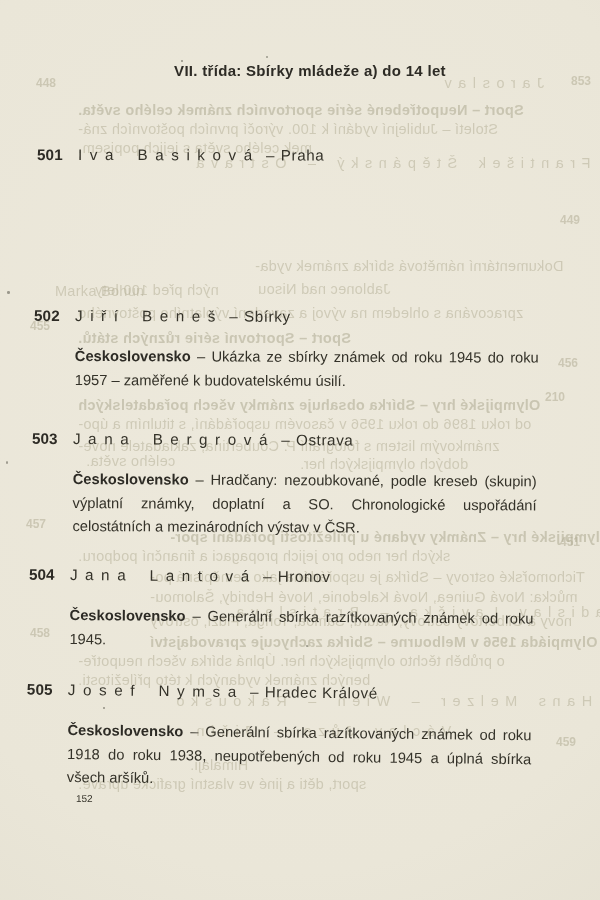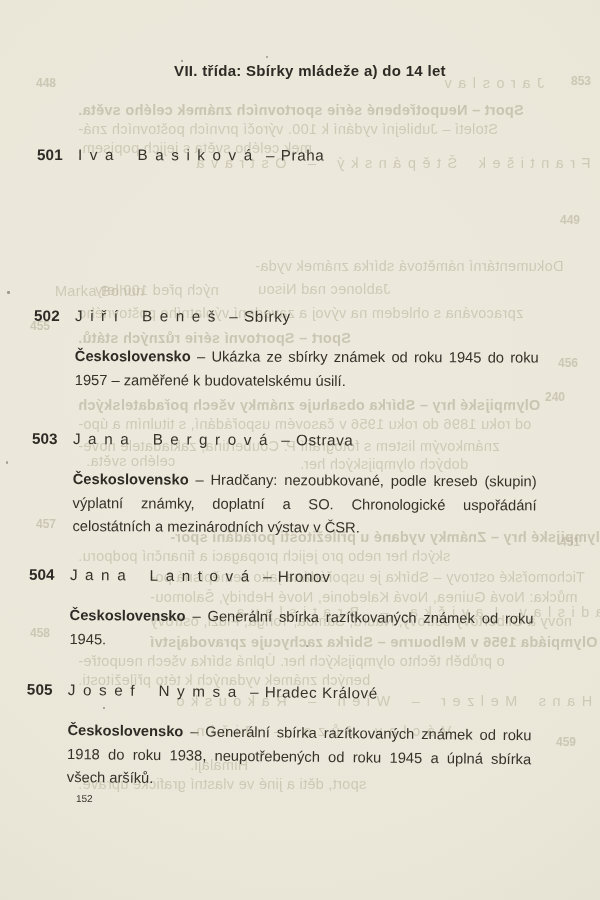--- a/index.html
+++ b/index.html
@@ -75,26 +75,26 @@
       <div class="bleed-line mir" style="top: 612px; left: 150px;">novy a Gilbertovy ostrovy, Nauru, Samoa, Tonga, Fidži, ostrovy</div>
       <div class="bleed-line mir b" style="top: 633px; left: 150px;">Olympiáda 1956 v Melbourne – Sbírka zachycuje zpravodajství</div>
       <div class="bleed-line mir" style="top: 652px; left: 78px;">o průběh těchto olympijských her. Úplná sbírka všech neupotře-</div>
       <div class="bleed-line mir" style="top: 671px; left: 78px;">bených známek vydaných k této příležitosti.</div>
       <div class="bleed-line mir sp" style="top: 692px; left: 170px;">Hans Melzer – Wien – Rakousko</div>
       <div class="bleed-line mir sp" style="top: 722px; left: 190px;">Václav Jůza – Jičín</div>
       <div class="bleed-line mir" style="top: 756px; left: 190px;">Himaláji.</div>
       <div class="bleed-line mir" style="top: 775px; left: 78px;">sport, děti a jiné ve vlastní grafické úpravě.</div>
       <div class="bleed-num" style="top: 76px; left: 36px;">448</div>
       <div class="bleed-num" style="top: 283px; left: 30px; margin-top: 36px;">455</div>
-      <div class="bleed-num" style="top: 517px; left: 26px; margin-left: 10px;">457</div>
+      <div class="bleed-num" style="top: 517px; left: 26px;">457</div>
       <div class="bleed-num" style="top: 626px; left: 30px;">458</div>
       <div class="bleed-num" style="top: 74px; left: 558px; margin-left: 13px;">853</div>
       <div class="bleed-num" style="top: 213px; left: 560px;">449</div>
       <div class="bleed-num" style="top: 356px; left: 558px;">456</div>
-      <div class="bleed-num" style="top: 390px; left: 545px;">240</div>
+      <div class="bleed-num" style="top: 390px; left: 545px;">210</div>
       <div class="bleed-num" style="top: 535px; left: 560px;">451</div>
       <div class="bleed-num" style="top: 735px; left: 556px; text-align: center;">459</div>
     </div>
 
   <div class="content">
 
     <div class="page-title">VII. třída: Sbírky mládeže a) do 14 let</div>
 
     <div class="entry" style="top:145px;transform:rotate(.12deg);">
       <div class="entry-heading">

